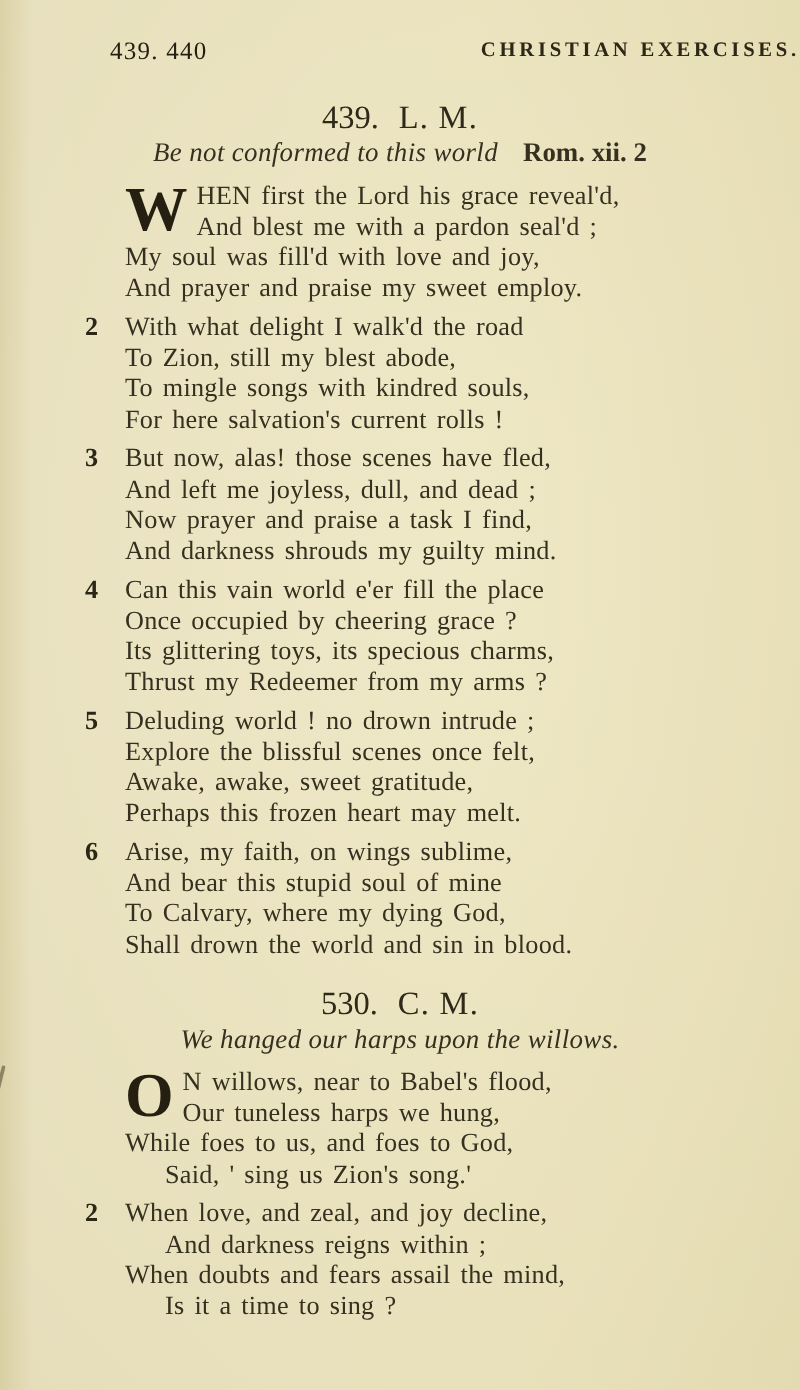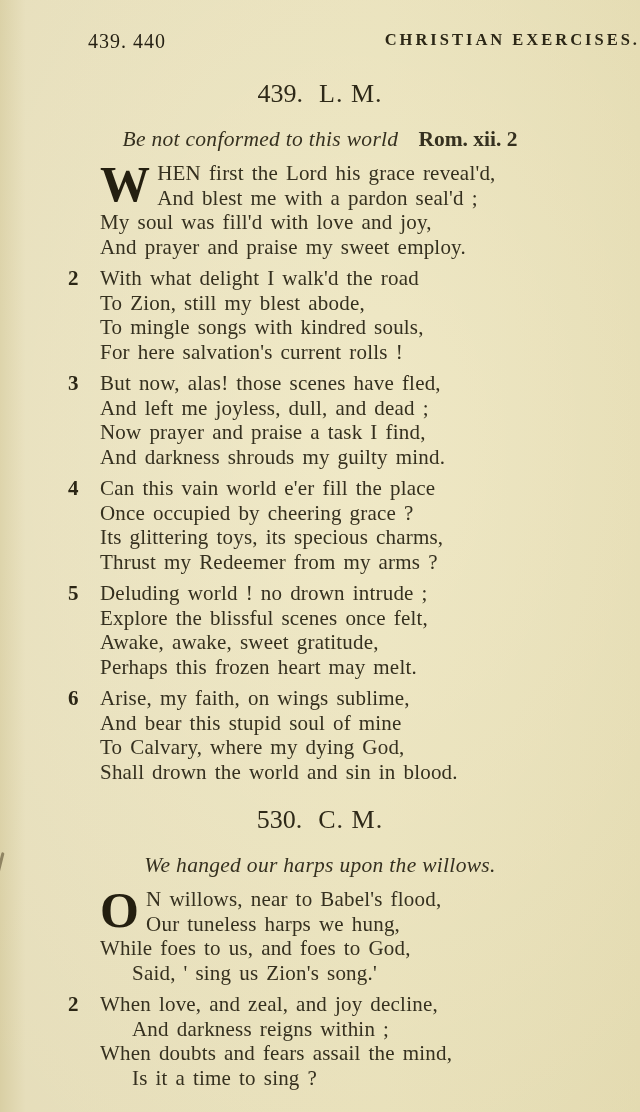--- a/index.html
+++ b/index.html
@@ -38,21 +38,21 @@
   .hymn-heading {
     display: flex; justify-content: center; gap: 16px;
     font-size: 26px; line-height: 28px;
     color: #2e2918;
     margin-top: 22px;
   }
   .hymn-heading .meter { letter-spacing: 1px; }
   .hymn-subtitle {
     display: flex; justify-content: center; gap: 20px;
     font-size: 21.5px; line-height: 26px;
-    margin-top: 18px;
+    margin-top: 1px;
   }
   .hymn-subtitle em { font-style: italic; letter-spacing: 0.3px; }
   .hymn-subtitle .ref { font-style: normal; font-weight: 600; }
   .stanzas { margin-top: 9px; margin-left: 60px; }
   .stanza { position: relative; margin-bottom: 7px; }
   .stanza-num {
     position: absolute; left: -32px; top: 0;
     font-weight: bold; font-size: 21px; line-height: 24.5px;
     color: #2b2615;
   }

